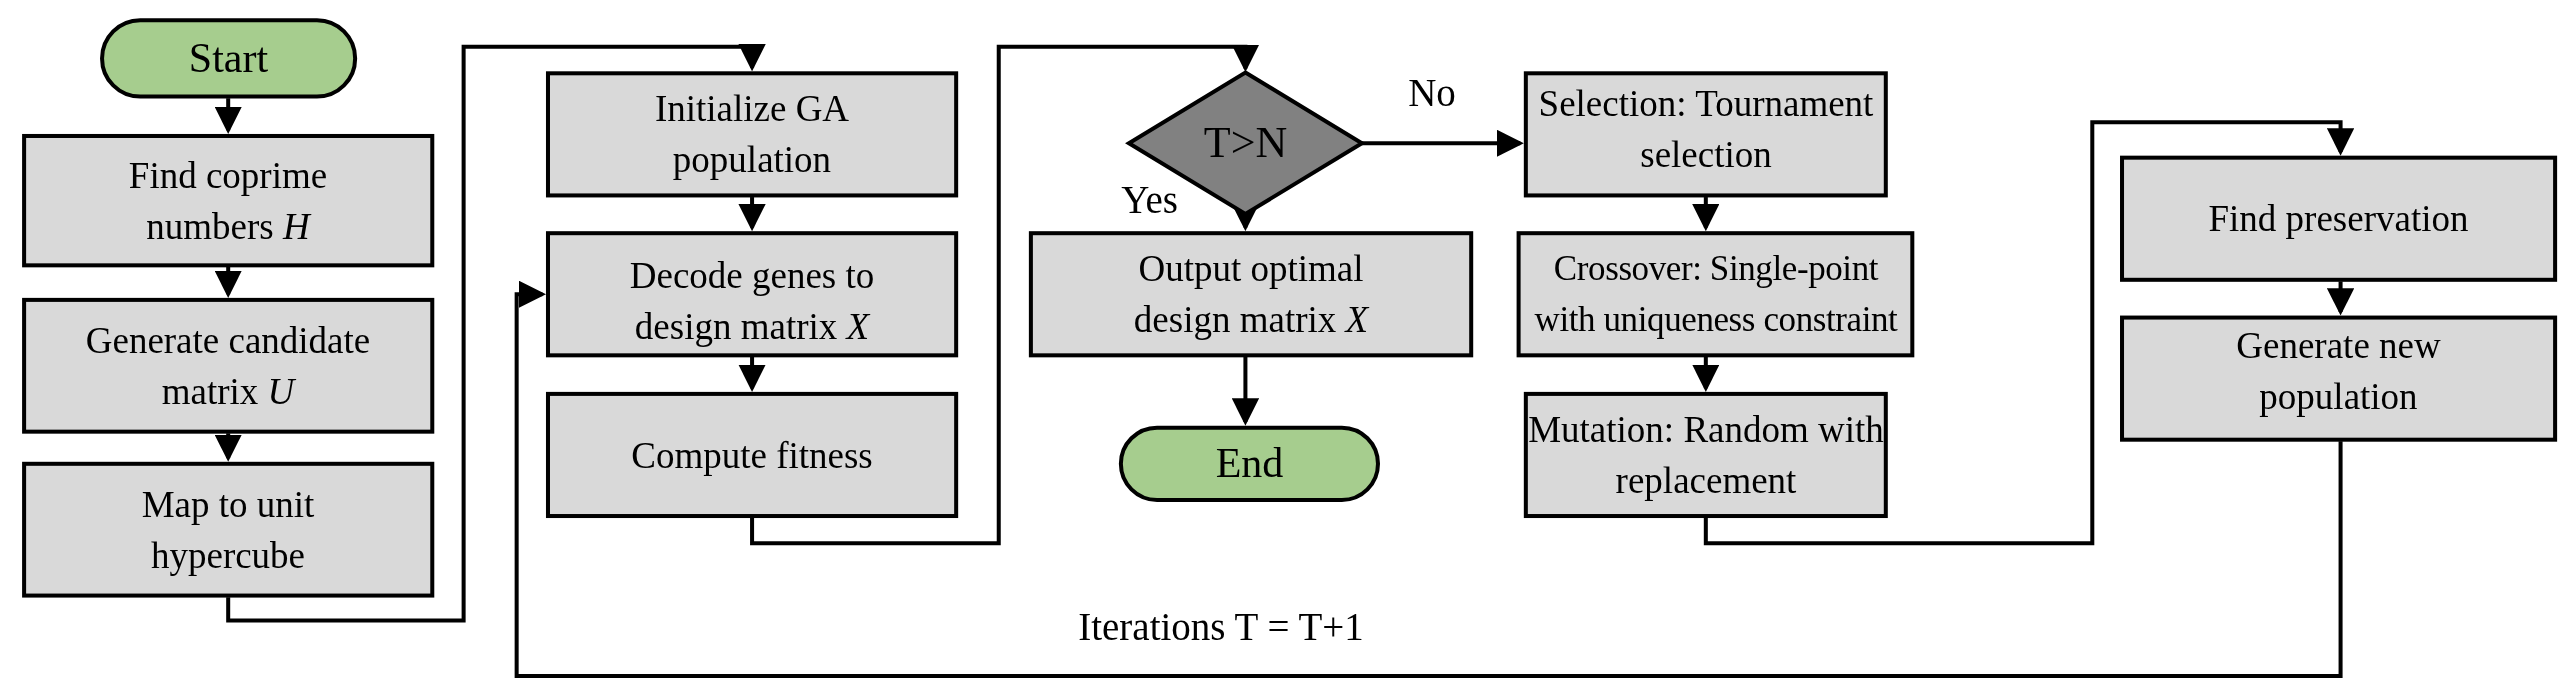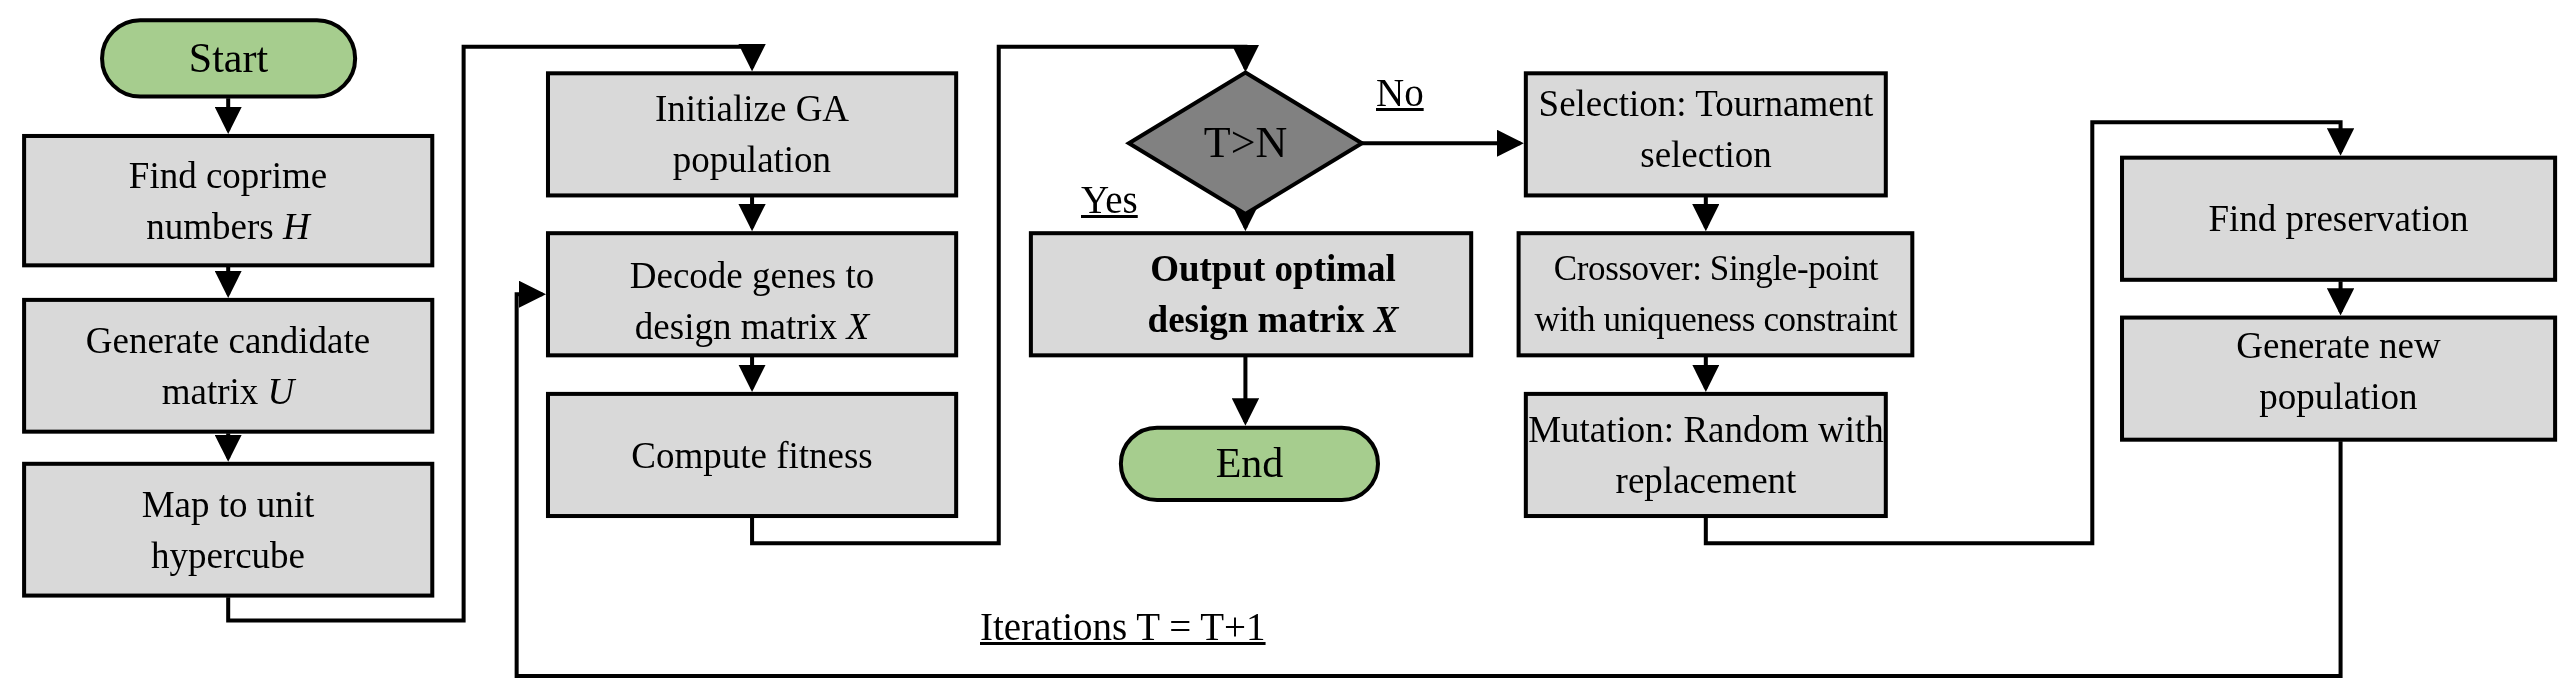--- a/index.html
+++ b/index.html
@@ -8,22 +8,22 @@
   .layer{position:absolute;left:0;top:0;width:2576px;height:697px;}
   svg{display:block;}
   .edge{stroke:#000000;stroke-width:5;fill:none;}
   .shape{stroke:#000000;stroke-width:5;}
   .node-text{position:absolute;display:flex;flex-direction:column;justify-content:center;
              align-items:center;text-align:center;font-size:37px;line-height:51px;white-space:nowrap;}
   .node-text.tight{font-size:35px;letter-spacing:-0.4px;}
   .terminator-text{font-size:42px;}
   .decision-text{font-size:44px;}
   .var{font-style:italic;}
-  .elabel{position:absolute;display:flex;justify-content:flex-start;align-items:center;
-          text-align:center;font-size:39px;white-space:nowrap;text-decoration:underline;}
+  .elabel{position:absolute;display:flex;justify-content:center;align-items:center;
+          text-align:center;font-size:39px;white-space:nowrap;}
 </style>
 </head>
 <body>
 
 <div class="canvas">
 
   <svg class="layer" width="2576" height="697" viewBox="0 0 3206 867">
     <defs>
       <marker id="ah" markerUnits="userSpaceOnUse" markerWidth="34" markerHeight="34" viewBox="0 0 30 30" refX="26" refY="15" orient="auto">
         <path d="M0,0 L30,15 L0,30 Z" fill="#000000"></path>
@@ -100,21 +100,21 @@
   </div>
 
   <div class="node-text" style="left:548px;top:394px;width:408px;height:122px;">
     <div><span>Compute fitness</span></div>
   </div>
 
   <div class="node-text decision-text" style="left:1129px;top:72px;width:233px;height:141px;">
     <div><span>T&gt;N</span></div>
   </div>
 
-  <div class="node-text" style="left:1053px;top:233px;width:440px;height:122px;font-weight:bold;">
+  <div class="node-text" style="left:1031px;top:233px;width:440px;height:122px;">
     <div><span>Output optimal</span></div>
     <div><span>design matrix </span><span class="var">X</span></div>
   </div>
 
   <div class="node-text terminator-text" style="left:1121px;top:427px;width:257px;height:72px;">
     <div><span>End</span></div>
   </div>
 
   <div class="node-text" style="left:1526px;top:68px;width:360px;height:122px;">
     <div><span>Selection: Tournament</span></div>

